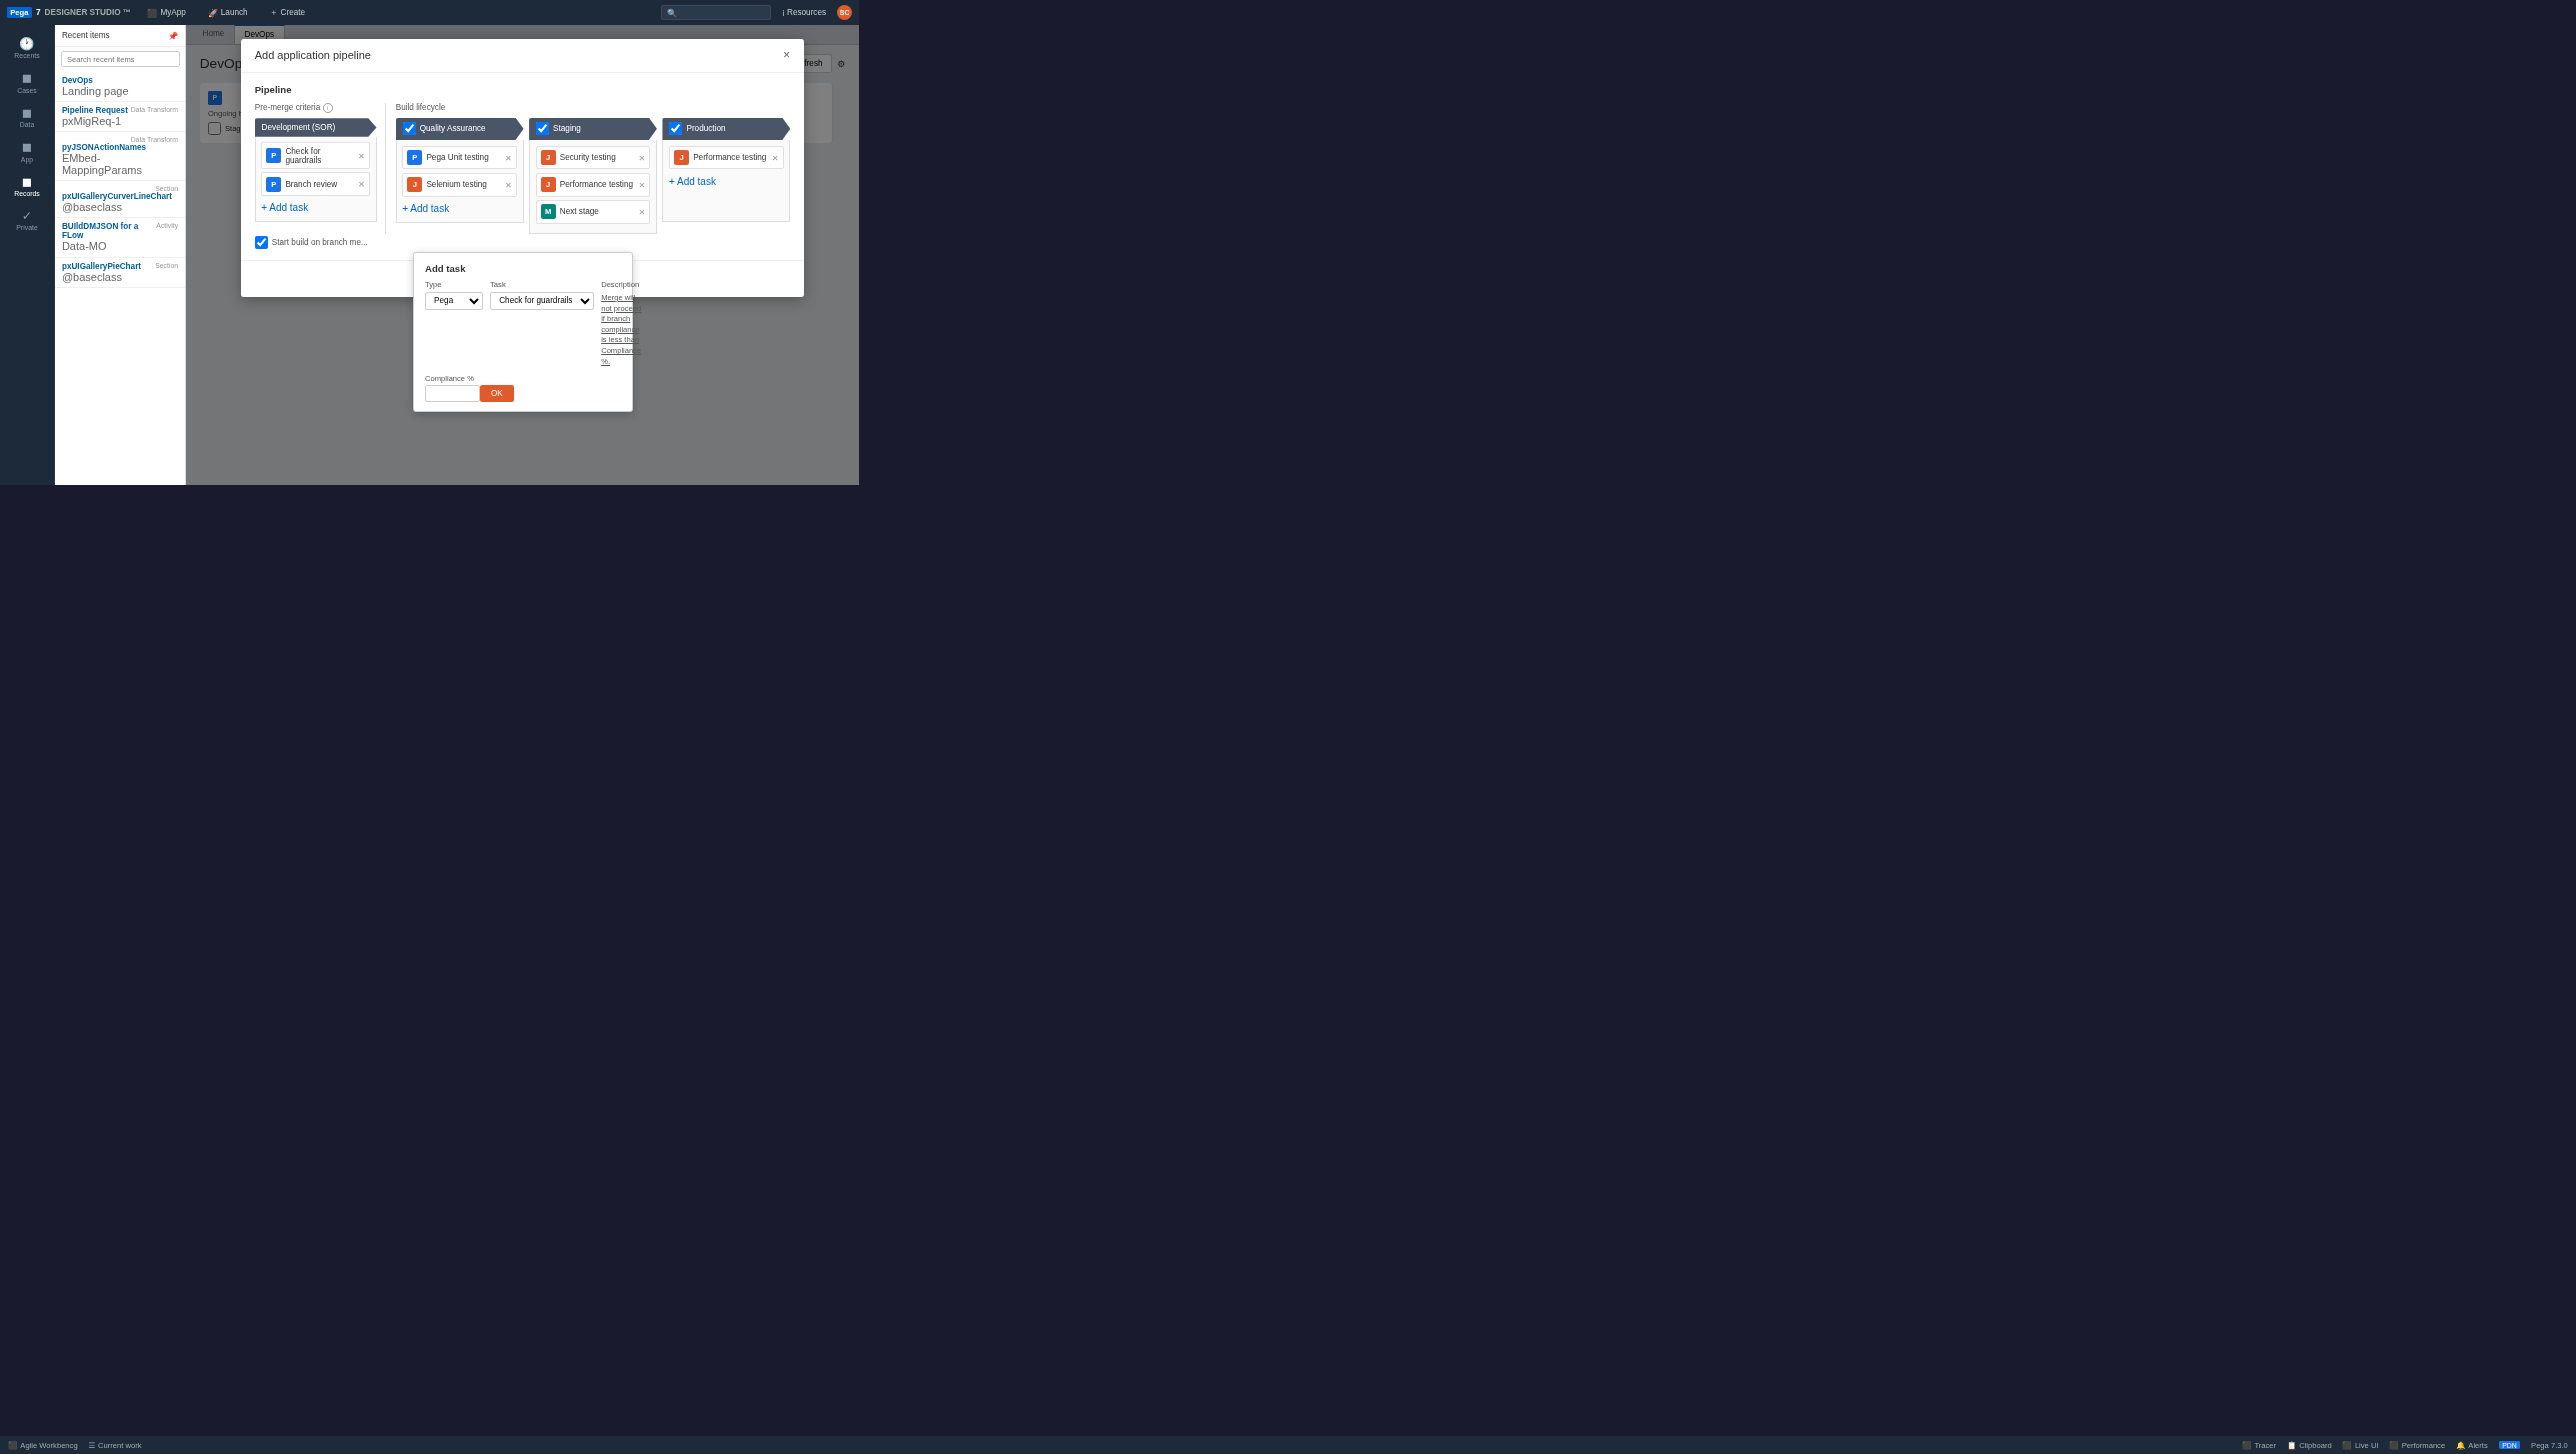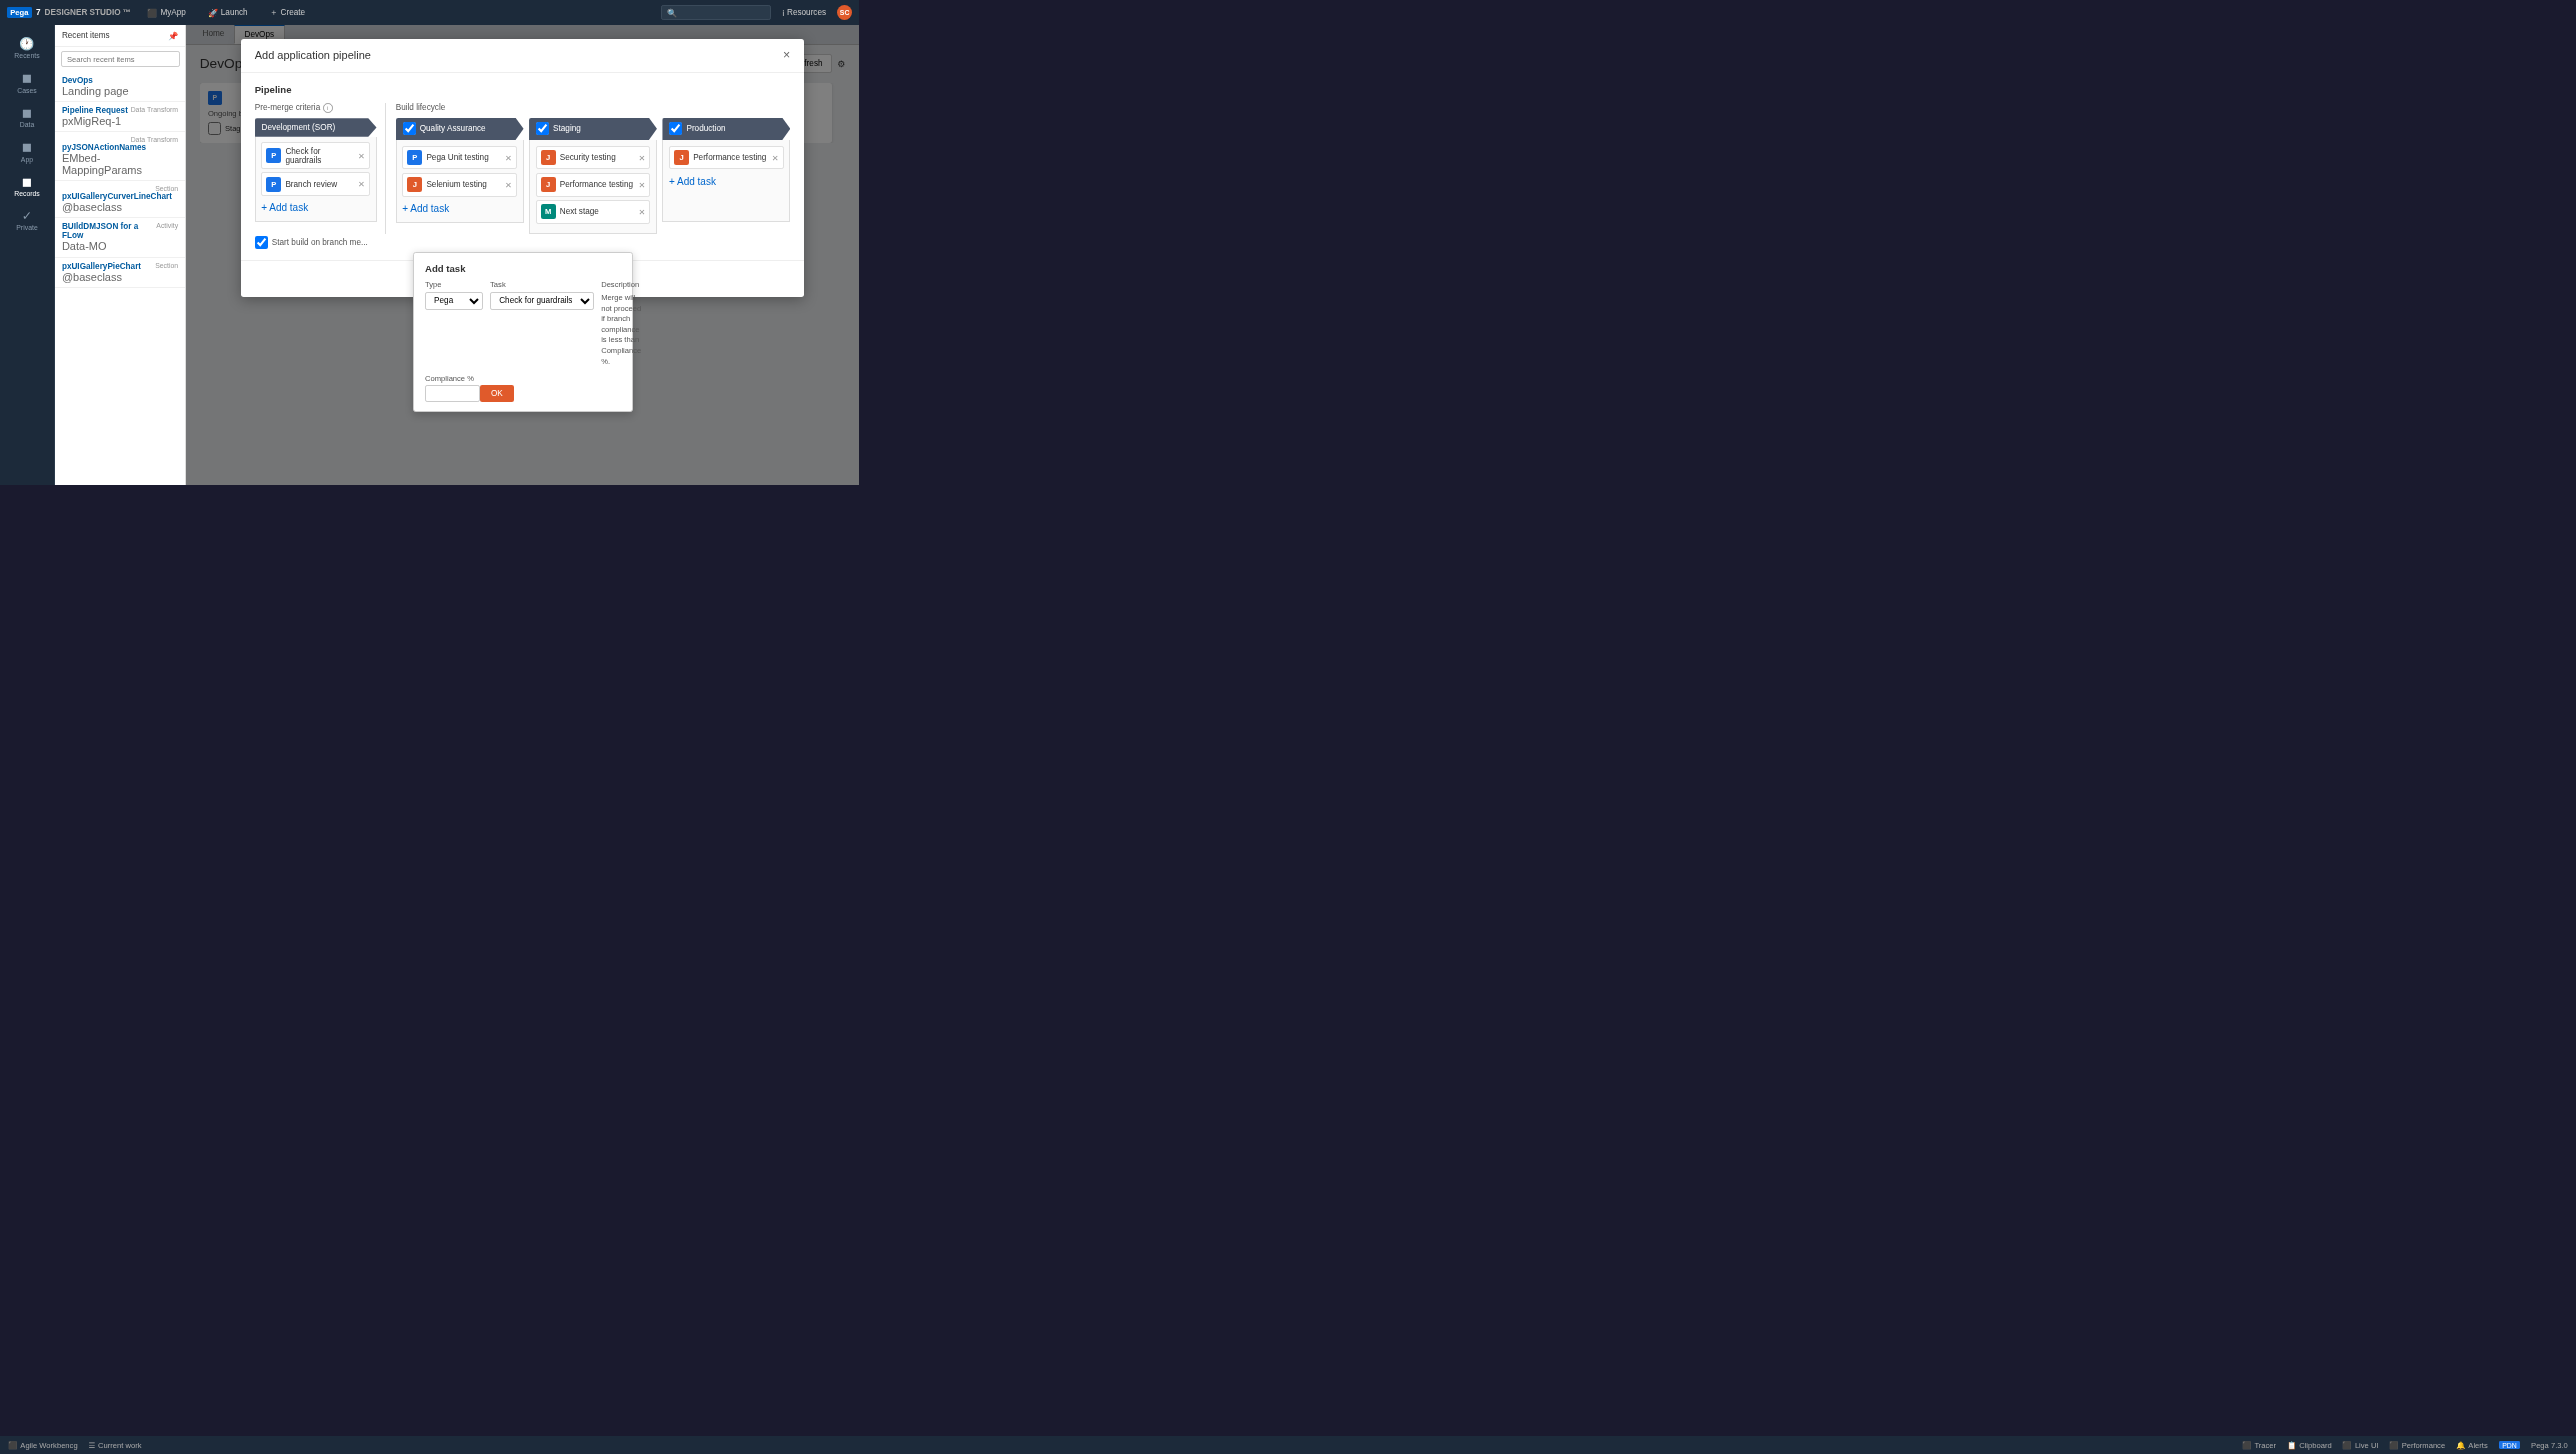--- a/index.html
+++ b/index.html
@@ -404,21 +404,21 @@
           <div class="form-group grow">
             <label class="form-label">Task</label>
             <select class="form-select">
               <option>Check for guardrails</option>
               <option>Branch review</option>
               <option>Pega Unit testing</option>
             </select>
           </div>
           <div class="form-group">
             <label class="form-label">Description</label>
-            <div class="description-box" style="max-width:96px;">Merge will not proceed if branch compliance is less than Compliance %.</div>
+            <div class="description-box" style="max-width:96px;text-decoration:underline;">Merge will not proceed if branch compliance is less than Compliance %.</div>
           </div>
         </div>
         <div class="compliance-row">
           <div class="form-group">
             <label class="form-label">Compliance %</label>
             <input class="form-input" type="text" style="width: 55px;">
           </div>
           <button class="btn-ok">OK</button>
         </div>
       </div>

